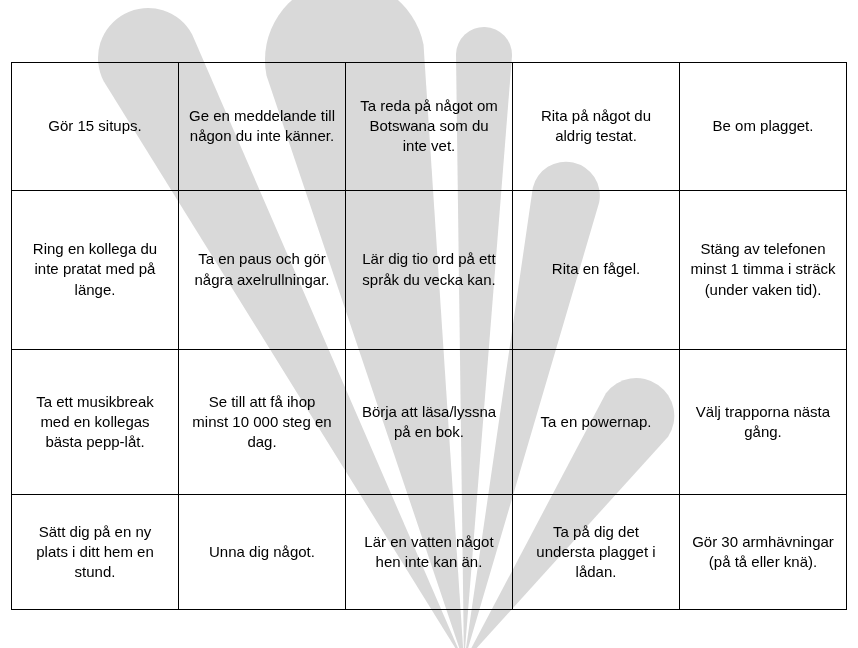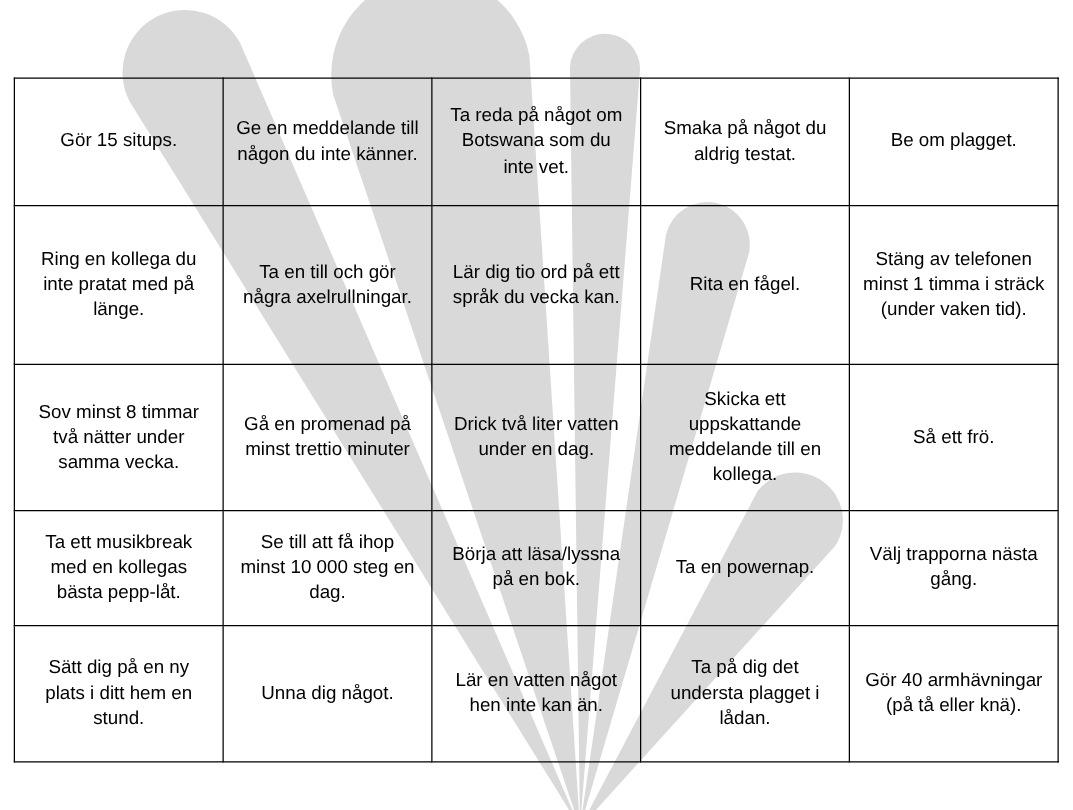--- a/index.html
+++ b/index.html
@@ -54,47 +54,40 @@
     <path d="M 464 662 L 599.2 202.3 A 34 34 0 0 0 532.8 187.7 Z" fill="#d9d9d9"></path>
     <path d="M 464 662 L 668.1 436.8 A 38 38 0 0 0 605.9 393.2 Z" fill="#d9d9d9"></path>
   </svg>
 
   <table class="bingo">
     <tbody>
       <tr>
         <td>Gör 15 situps.</td>
         <td>Ge en meddelande till någon du inte känner.</td>
         <td>Ta reda på något om Botswana som du inte vet.</td>
-        <td>Smaka på något du aldrig testat.</td>
+        <td>Rita på något du aldrig testat.</td>
         <td>Be om plagget.</td>
       </tr>
       <tr>
         <td>Ring en kollega du inte pratat med på länge.</td>
-        <td>Ta en till och gör några axelrullningar.</td>
+        <td>Ta en paus och gör några axelrullningar.</td>
         <td>Lär dig tio ord på ett språk du vecka kan.</td>
         <td>Rita en fågel.</td>
         <td>Stäng av telefonen minst 1 timma i sträck (under vaken tid).</td>
-      </tr>
-      <tr>
-        <td>Sov minst 8 timmar två nätter under samma vecka.</td>
-        <td>Gå en promenad på minst trettio minuter</td>
-        <td>Drick två liter vatten under en dag.</td>
-        <td>Skicka ett uppskattande meddelande till en kollega.</td>
-        <td>Så ett frö.</td>
       </tr>
       <tr>
         <td>Ta ett musikbreak med en kollegas bästa pepp-låt.</td>
         <td>Se till att få ihop minst 10 000 steg en dag.</td>
         <td>Börja att läsa/lyssna på en bok.</td>
         <td>Ta en powernap.</td>
         <td>Välj trapporna nästa gång.</td>
       </tr>
       <tr>
         <td>Sätt dig på en ny plats i ditt hem en stund.</td>
         <td>Unna dig något.</td>
         <td>Lär en vatten något hen inte kan än.</td>
         <td>Ta på dig det understa plagget i lådan.</td>
-        <td>Gör 40 armhävningar (på tå eller knä).</td>
+        <td>Gör 30 armhävningar (på tå eller knä).</td>
       </tr>
     </tbody>
   </table>
 
 </div>
 
 </body></html>

